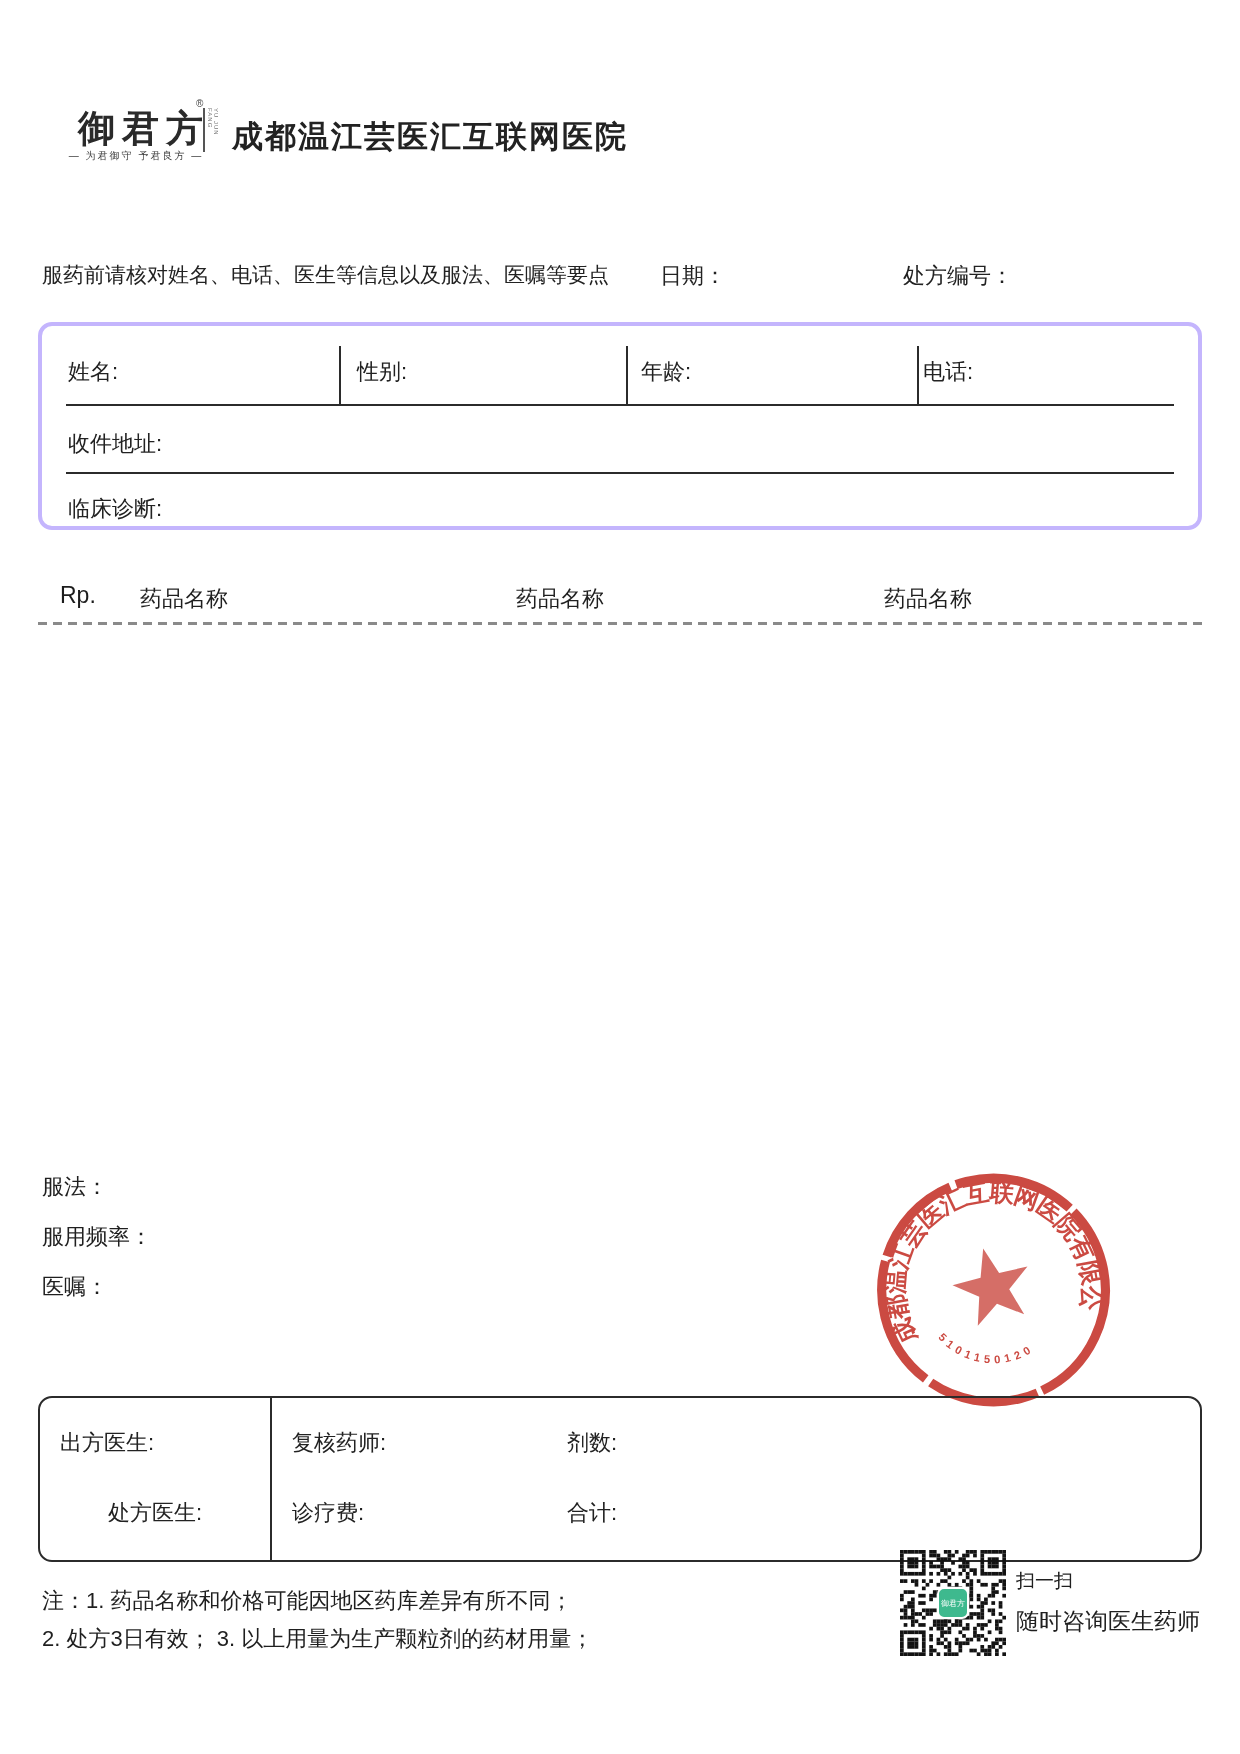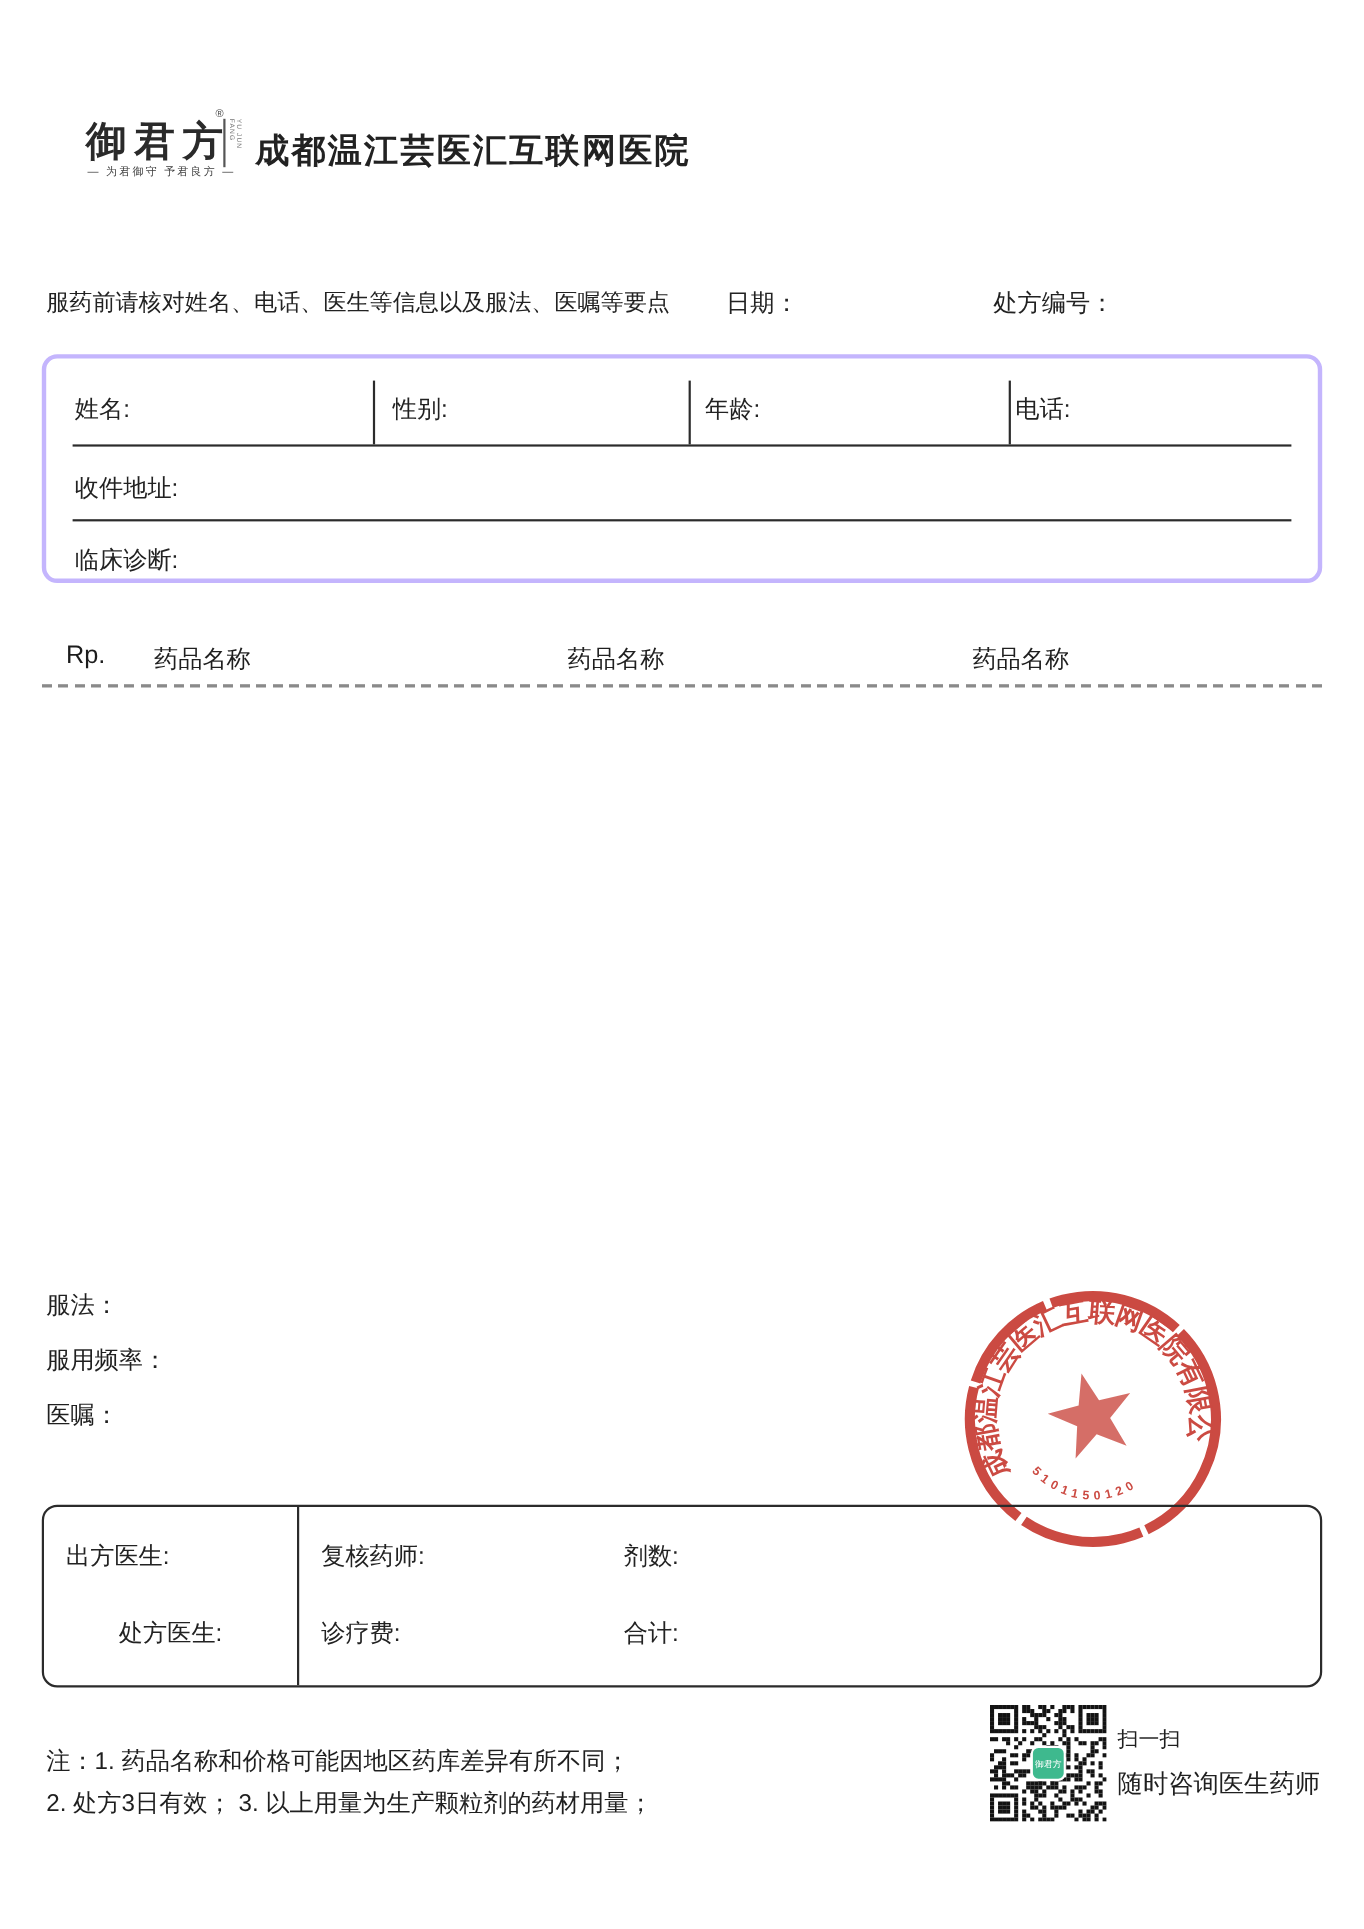--- a/index.html
+++ b/index.html
@@ -22,21 +22,21 @@
   }
   .logo-reg{left:196px;top:98px;font-size:10px;color:#444;}
   .logo-vertical{
     left:203px;top:108px;height:44px;
     writing-mode:vertical-rl;
     font-size:6px;letter-spacing:1px;color:#777;
     border-left:2px solid #555;padding-left:2px;
   }
   .logo-tagline{
     left:58px;top:149px;width:156px;
-    font-size:10px;letter-spacing:2px;color:#3c3c3c;text-align:right;white-space:nowrap;
+    font-size:10px;letter-spacing:2px;color:#3c3c3c;text-align:center;white-space:nowrap;
   }
   .hospital-title{
     left:232px;top:116px;
     font-size:31px;font-weight:bold;letter-spacing:2px;color:#222;
   }
 
   
   .instruction{left:42px;top:261px;font-size:21px;color:#222;}
   .date-label{left:660px;top:261px;font-size:22px;color:#222;}
   .rx-no-label{left:903px;top:261px;font-size:22px;color:#222;}
@@ -78,21 +78,21 @@
   .stamp{
     left:872px;top:1170px;width:244px;height:244px;
     transform:rotate(-14deg);
     opacity:.84;
     pointer-events:none;
   }
   .stamp text{fill:var(--stamp-color,#c2281e);font-weight:bold;}
 
   
   .signoff-box{
-    left:38px;top:1368px;width:1164px;height:166px;
+    left:38px;top:1396px;width:1164px;height:166px;
     border:2px solid #2b2b2b;border-radius:14px;
     box-sizing:border-box;
   }
   .signoff-box .label{font-size:22px;color:#222;}
   .so-vdiv{left:230px;top:0;bottom:0;width:2px;background:#2b2b2b;}
   .so-issuing{left:20px;top:30px;}
   .so-prescribing{left:20px;top:100px;margin-left:48px;}
   .so-review{left:252px;top:30px;}
   .so-fee{left:252px;top:100px;}
   .so-doses{left:527px;top:30px;}

